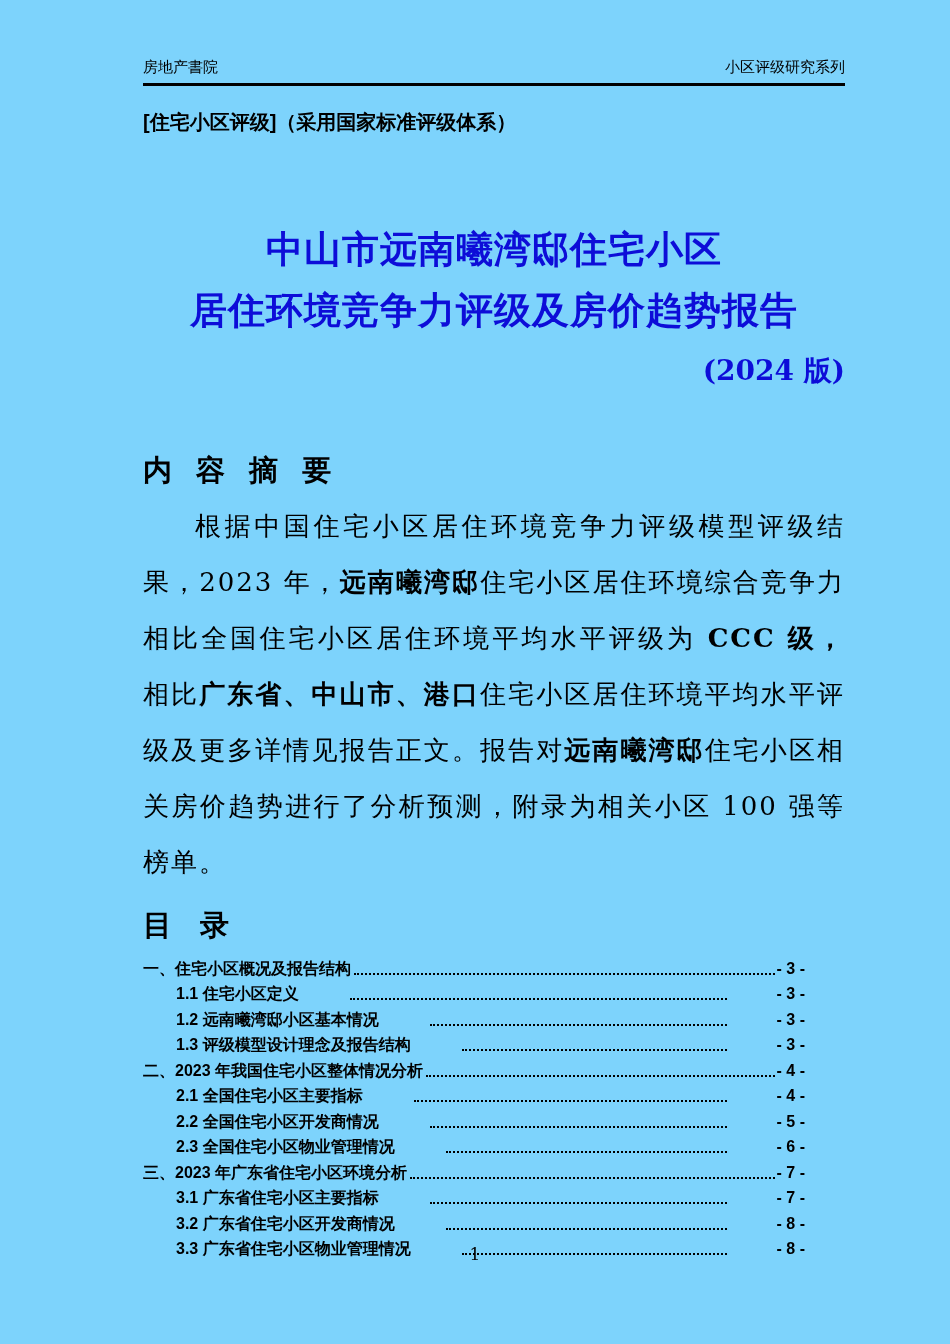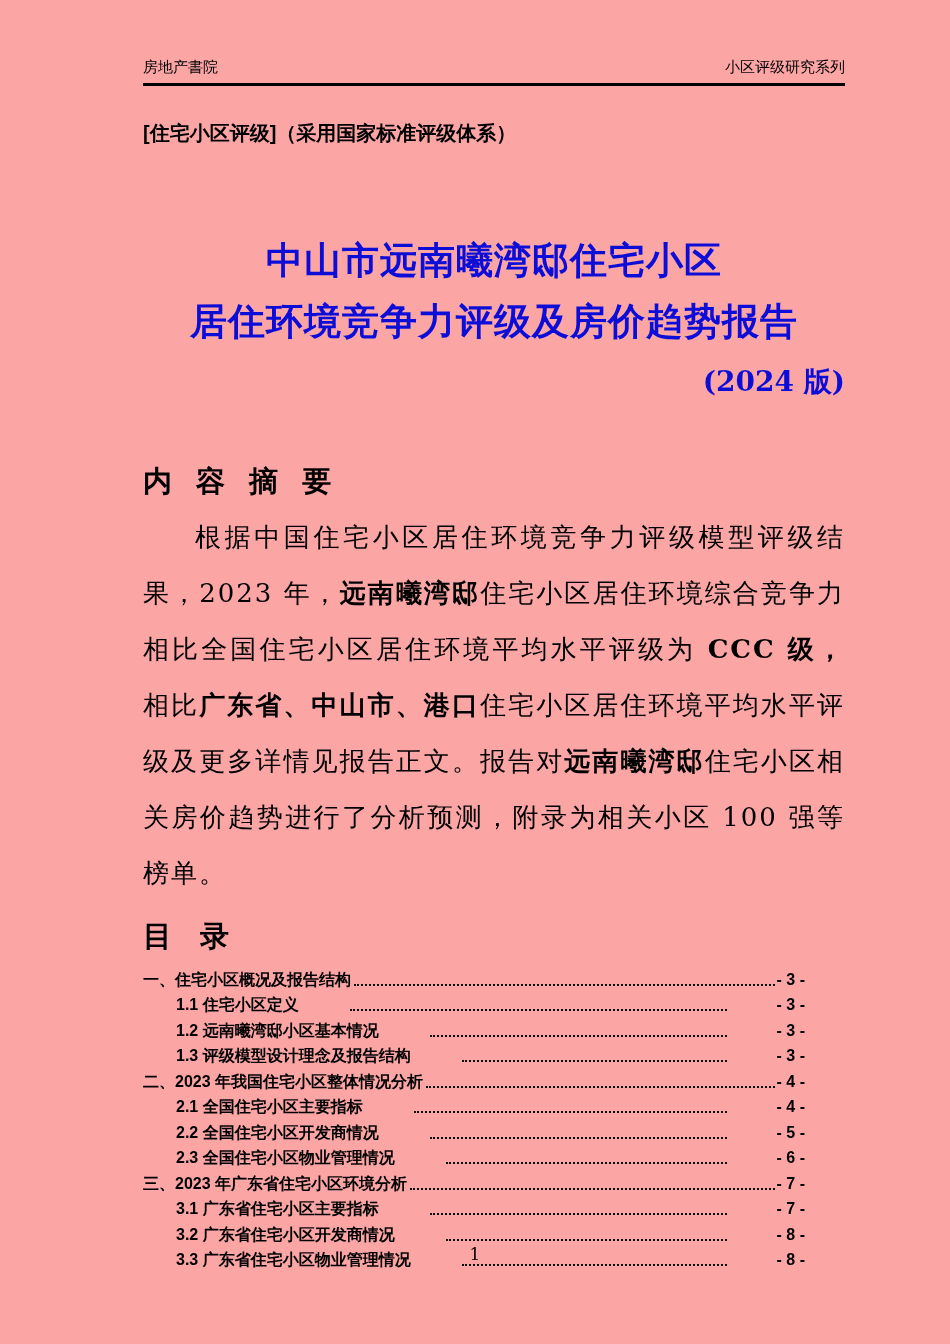--- a/index.html
+++ b/index.html
@@ -2,21 +2,21 @@
 <html><head>
 <meta charset="utf-8">
 <style>
   * { margin: 0; padding: 0; box-sizing: border-box; }
   html, body { background: #ffffff; }
   .page {
     position: relative;
     width: 950px;
     height: 1344px;
     margin: 0 auto;
-    background: #fca5a5;
+    background: #7dd3fc;
     color: #000;
     font-family: "DejaVu Serif", serif;
     overflow: hidden;
   }
   .content {
     padding-left: 143px;
     padding-right: 105px;
   }
   
   .doc-header {
@@ -25,21 +25,21 @@
     align-items: flex-end;
     padding-top: 58px;
     padding-bottom: 7px;
     border-bottom: 3px solid #000;
     font-family: "Liberation Sans", sans-serif;
     font-size: 15px;
     line-height: 18px;
   }
   
   .classification {
-    margin-top: 35px;
+    margin-top: 24px;
     font-family: "Liberation Sans", sans-serif;
     font-weight: bold;
     font-size: 20px;
     line-height: 24px;
   }
   
   .title-line {
     text-align: center;
     font-weight: bold;
     font-size: 37px;

